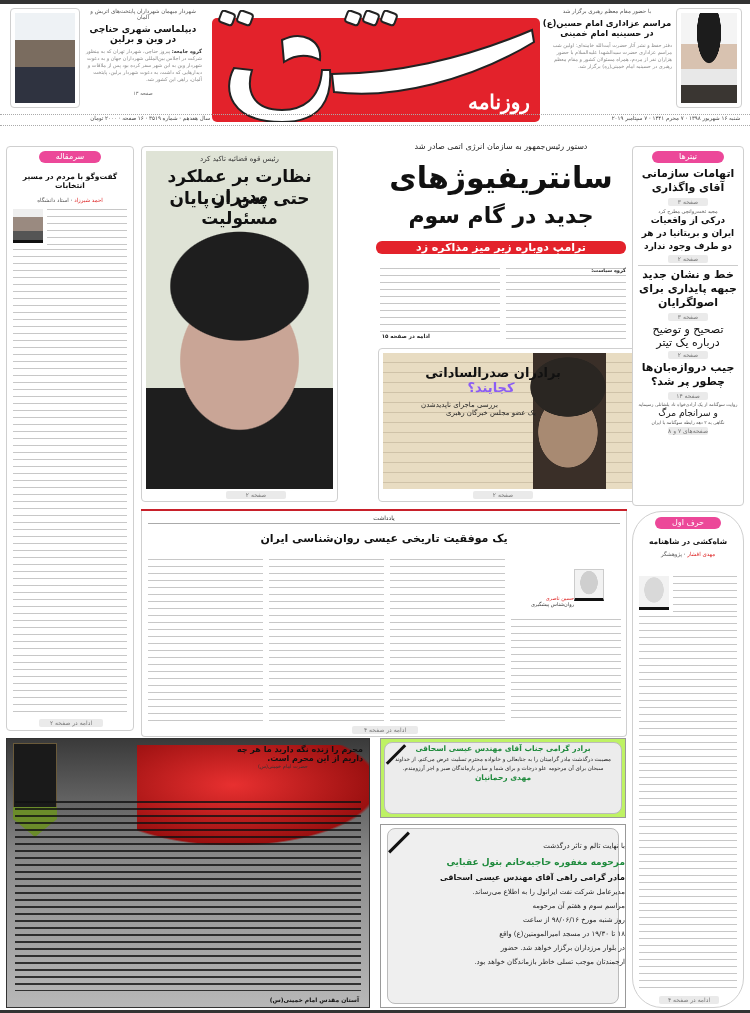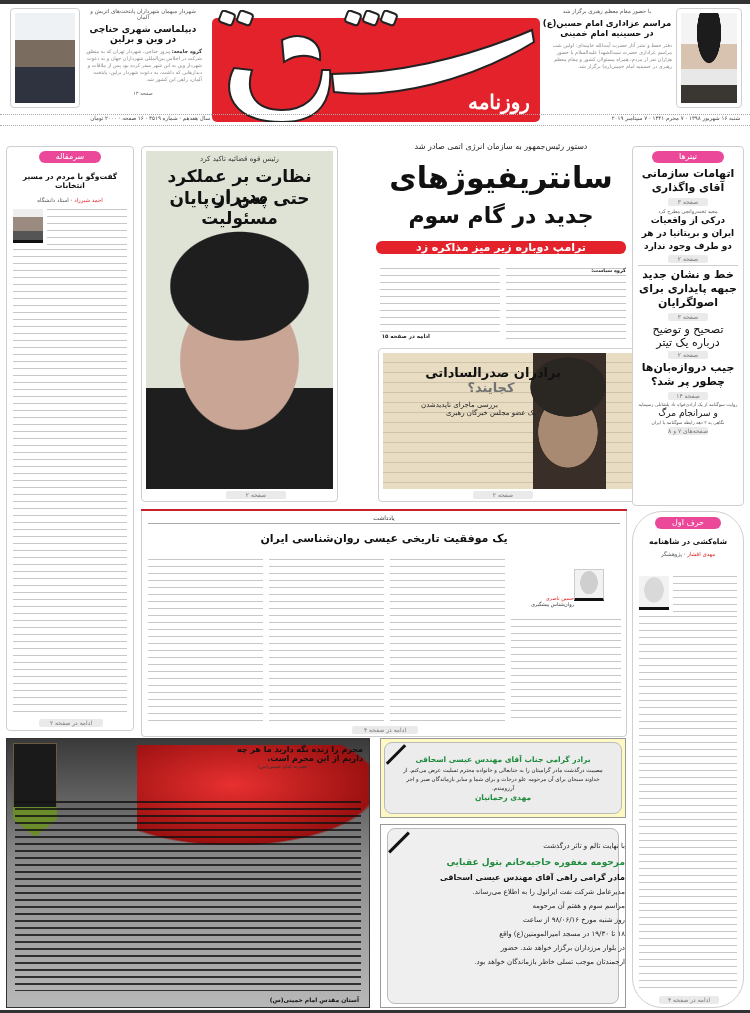--- a/index.html
+++ b/index.html
@@ -101,21 +101,21 @@
 <div class="abs rtl" style="left:380px;top:333px;width:50px;font-size:5.5px;font-weight:bold;color:#222">ادامه در صفحه ۱۵</div>
 
 <div class="abs frame" style="left:378px;top:348px;width:282px;height:154px;">
   <div style="position:absolute;left:4px;top:4px;right:4px;bottom:12px;background:
     radial-gradient(ellipse 38px 30px at 68% 25%,#2a2622 0 98%,transparent 100%),
     radial-gradient(ellipse 30px 36px at 68% 58%,#a88a72 0 98%,transparent 100%),
     linear-gradient(90deg,transparent 0 55%,#3a2f28 55% 82%,transparent 82%),
     repeating-linear-gradient(180deg,#e8dcc2 0 9px,#cfc2a8 9px 10px)"></div>
   <div class="rtl" style="position:absolute;right:98px;top:16px;width:140px;text-align:right">
     <div style="font-size:13px;font-weight:bold;color:#111">برادران صدرالساداتی</div>
-    <div style="font-size:13px;font-weight:bold;color:#737373;text-align:center">کجایند؟</div>
+    <div style="font-size:13px;font-weight:bold;color:#8b5cf6;text-align:center">کجایند؟</div>
     <div style="font-size:7px;color:#222;text-align:left;margin-top:6px">بررسی ماجرای ناپدیدشدن</div>
     <div style="font-size:7px;color:#222;text-align:center">یک عضو مجلس خبرگان رهبری</div>
   </div>
   <div class="pg" style="position:absolute;left:94px;width:60px;bottom:2px">صفحه ۲</div>
 </div>
 
 <div class="abs frame" style="left:632px;top:146px;width:112px;height:360px;padding:2px 5px">
   <div class="pill" style="margin:2px auto 4px;width:72px">تیترها</div>
 
   <div style="text-align:center">
@@ -184,21 +184,21 @@
   <div style="position:absolute;left:6px;top:68px;width:44px;height:30px;background:#6b8c2a;clip-path:polygon(0 0,100% 0,100% 40%,50% 100%,0 40%)"></div>
   <div class="rtl" style="position:absolute;right:6px;top:6px;width:160px;text-align:right">
     <div style="font-size:8px;font-weight:bold;color:#111">محرم را زنده نگه دارید ما هر چه</div>
     <div style="font-size:8px;font-weight:bold;color:#111">داریم از این محرم است.</div>
     <div style="font-size:5px;color:#333;text-align:center">حضرت امام خمینی(س)</div>
   </div>
   <div class="fake" style="position:absolute;left:8px;right:8px;top:62px;height:190px;opacity:.8;background:repeating-linear-gradient(180deg,#111 0 2px,transparent 2px 7px)"></div>
   <div class="rtl" style="position:absolute;right:10px;bottom:4px;font-size:6px;font-weight:bold;color:#111">آستان مقدس امام خمینی(س)</div>
 </div>
 
-<div class="abs" style="left:380px;top:738px;width:246px;height:80px;border:1px solid #999;background:#fef9c3;padding:12px">
+<div class="abs" style="left:380px;top:738px;width:246px;height:80px;border:1px solid #999;background:#bef264;padding:1px">
   <div style="position:absolute;left:3px;top:3px;right:3px;bottom:3px;border:1px solid #bbb;border-radius:8px;background:#ececec"></div>
   <div style="position:absolute;left:2px;top:14px;width:26px;height:3px;background:#111;transform:rotate(-45deg)"></div>
   <div class="rtl" style="position:relative;text-align:center;padding-top:4px">
     <div style="font-size:7.5px;font-weight:bold;color:#1e8a3c">برادر گرامی جناب آقای مهندس عیسی اسحاقی</div>
     <div style="font-size:5.5px;line-height:9px;color:#222;margin:2px 8px 0">مصیبت درگذشت مادر گرامیتان را به جنابعالی و خانواده محترم تسلیت عرض می‌کنم. از خداوند سبحان برای آن مرحومه علو درجات و برای شما و سایر بازماندگان صبر و اجر آرزومندم.</div>
     <div style="font-size:7.5px;font-weight:bold;color:#1e8a3c">مهدی رحمانیان</div>
   </div>
 </div>
 
 <div class="abs" style="left:380px;top:824px;width:246px;height:184px;border:1px solid #999;background:#fff">

